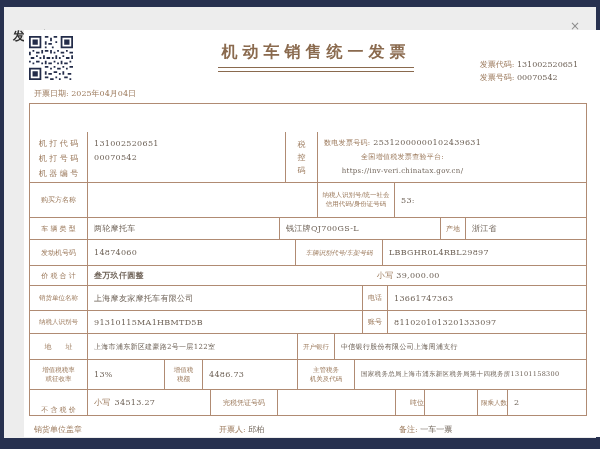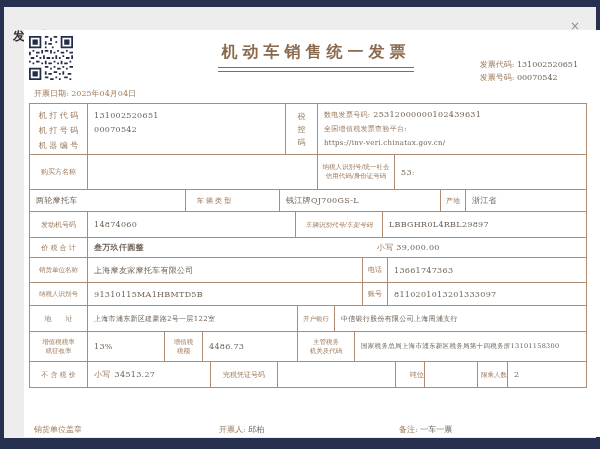--- a/index.html
+++ b/index.html
@@ -19,21 +19,21 @@
   .date-line{position:absolute;left:10px;top:58px;font-size:8px;color:var(--lab);}
   .date-line b{font-weight:normal;color:var(--lab);}
   .inv-title{position:absolute;left:0;right:0;top:12px;text-align:center;font-size:16px;font-weight:bold;
     color:#8a6a4e;letter-spacing:5px;}
   .title-rule{position:absolute;left:50%;top:37px;transform:translateX(-50%);width:196px;height:3px;
     border-top:1px solid #8a6a4e;border-bottom:1px solid #8a6a4e;}
   .codes{position:absolute;right:30px;top:28px;font-size:8px;line-height:13px;color:var(--lab);white-space:nowrap;}
   .codes .v{color:var(--val);}
   .tbl{position:absolute;left:5px;top:73px;width:558px;border:1px solid var(--bd);font-size:8px;box-sizing:border-box;}
   .r{display:flex;border-top:1px solid var(--bd);align-items:stretch;}
-  .r:first-child{border-top:none;}
+  .r:first-child{border-top:none;margin-top:28px;}
   .c{border-left:1px solid var(--bd);box-sizing:border-box;min-width:0;display:flex;align-items:center;overflow:hidden;}
   .c:first-child{border-left:none;}
   .lab{color:var(--lab);justify-content:center;text-align:center;line-height:10px;}
   .lab .two{line-height:9px;}
   .val{padding-left:6px;letter-spacing:0.3px;}
   .top{align-items:flex-start;}
   .grow{flex:1;}
   .vtext{width:10px;word-break:break-all;line-height:13px;margin:0 auto;text-align:center;color:var(--lab);}
   .lines{padding:4px 6px;line-height:14px;white-space:nowrap;}
   .s7{font-size:7px;}
@@ -95,21 +95,21 @@
         </div>
         <div class="c val top" style="width:198px;padding-top:5px;">
           <div style="line-height:14px;">
             <div>131002520651</div>
             <div>00070542</div>
           </div>
         </div>
         <div class="c" style="width:32px;">
           <div class="vtext">税控码</div>
         </div>
-        <div class="c val top grow" style="padding-left:0;">
+        <div class="c val top grow" style="padding-left:0;text-align:center;">
           <div class="lines">
             <div><span class="s7" style="color:var(--lab);">数电发票号码:</span>
               <span>25312000000102439631</span></div>
             <div class="s7" style="color:var(--lab);">全国增值税发票查验平台:</div>
             <div class="s7">https://inv-veri.chinatax.gov.cn/</div>
           </div>
         </div>
       </div>
 
       <div class="r" style="height:34px;">
@@ -124,25 +124,25 @@
             <div>纳税人识别号/统一社会</div>
             <div>信用代码/身份证号码</div>
           </div>
         </div>
         <div class="c val grow">
             <span>53:</span>
           </div>
       </div>
 
       <div class="r" style="height:21px;">
+        <div class="c lab" style="width:57px;">
+            <span class="s7">车 辆 类 型</span>
+          </div>
         <div class="c val" style="width:155px;">
             <span>两轮摩托车</span>
-          </div>
-        <div class="c lab" style="width:57px;">
-            <span class="s7">车 辆 类 型</span>
           </div>
         <div class="c lab" style="width:37px;margin-top:36px;">
             <span class="s65">厂牌型号</span>
           </div>
         <div class="c val" style="width:161px;">
             <span>钱江牌QJ700GS-L</span>
           </div>
         <div class="c lab" style="width:25px;">
             <span class="s7">产地</span>
           </div>
@@ -249,21 +249,21 @@
             <div>主管税务</div>
             <div>机关及代码</div>
           </div>
         </div>
         <div class="c val grow">
             <span class="s65 nw">国家税务总局上海市浦东新区税务局第十四税务所13101158300</span>
           </div>
       </div>
 
       <div class="r" style="height:25px;">
-        <div class="c lab" style="width:57px;">
+        <div class="c lab" style="width:57px;align-items:flex-end;">
             <span class="s7">不 含 税 价</span>
           </div>
         <div class="c val" style="width:123px;">
           <span style="color:var(--lab);margin-right:4px;">小写</span>
           <span>34513.27</span>
         </div>
         <div class="c lab" style="width:67px;">
             <span class="s7">完税凭证号码</span>
           </div>
         <div class="c val" style="width:118px;">

